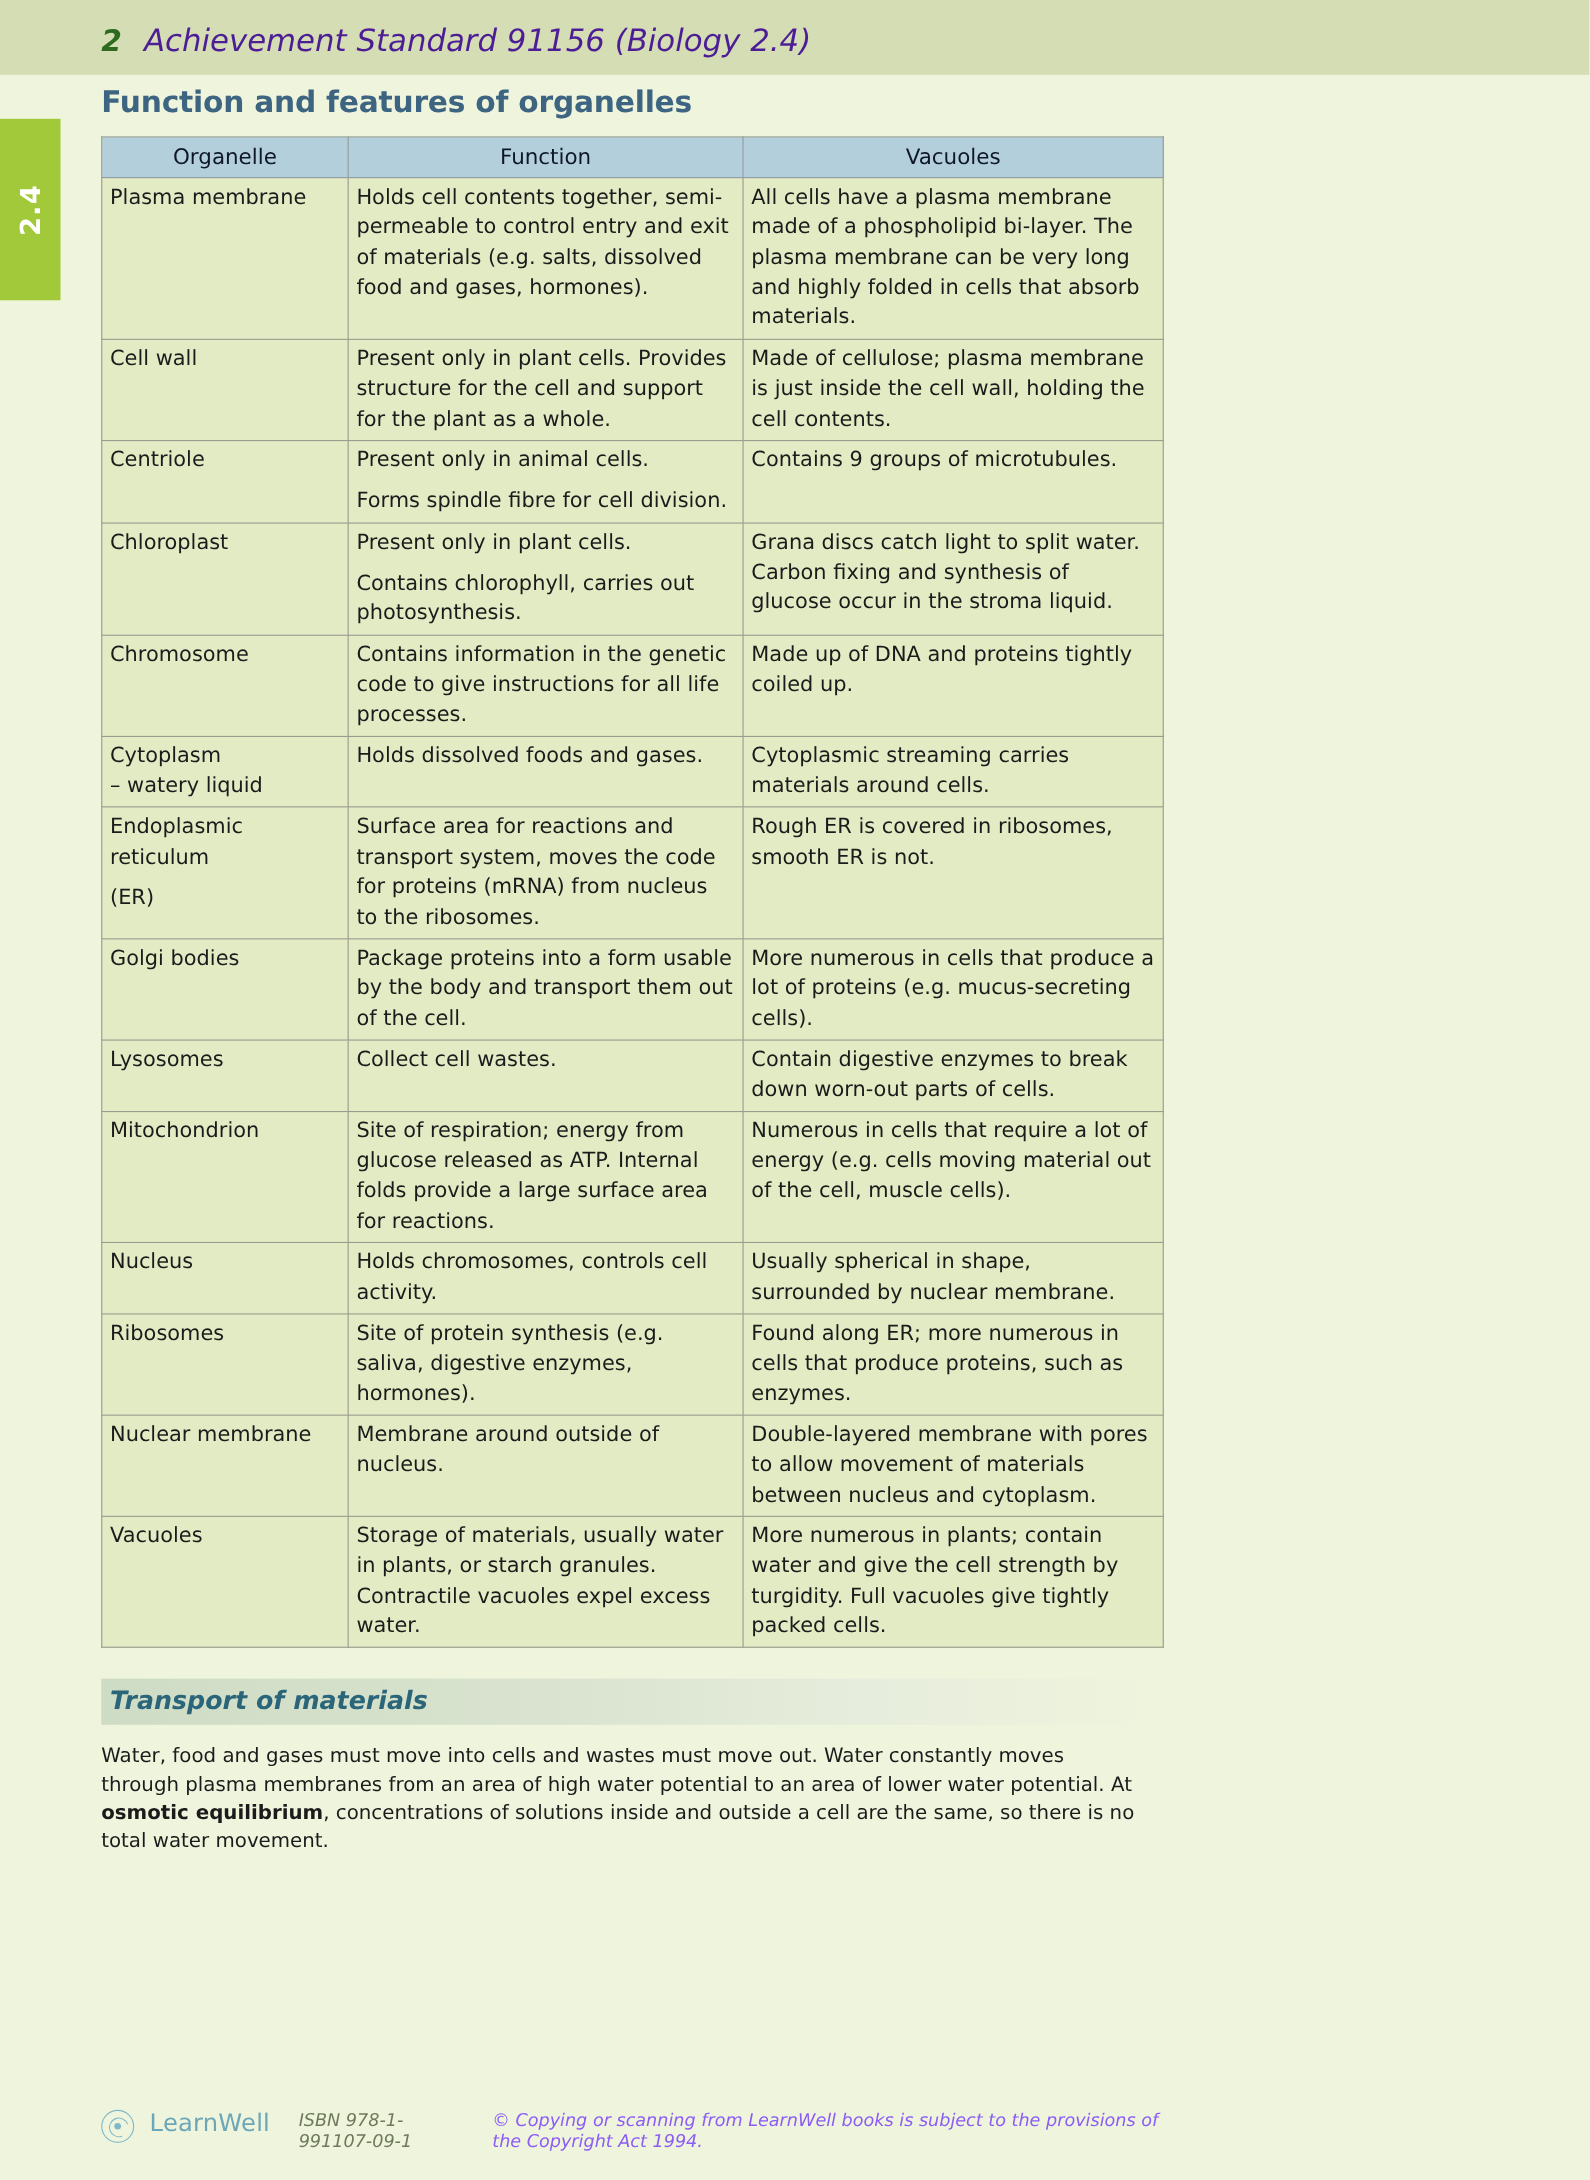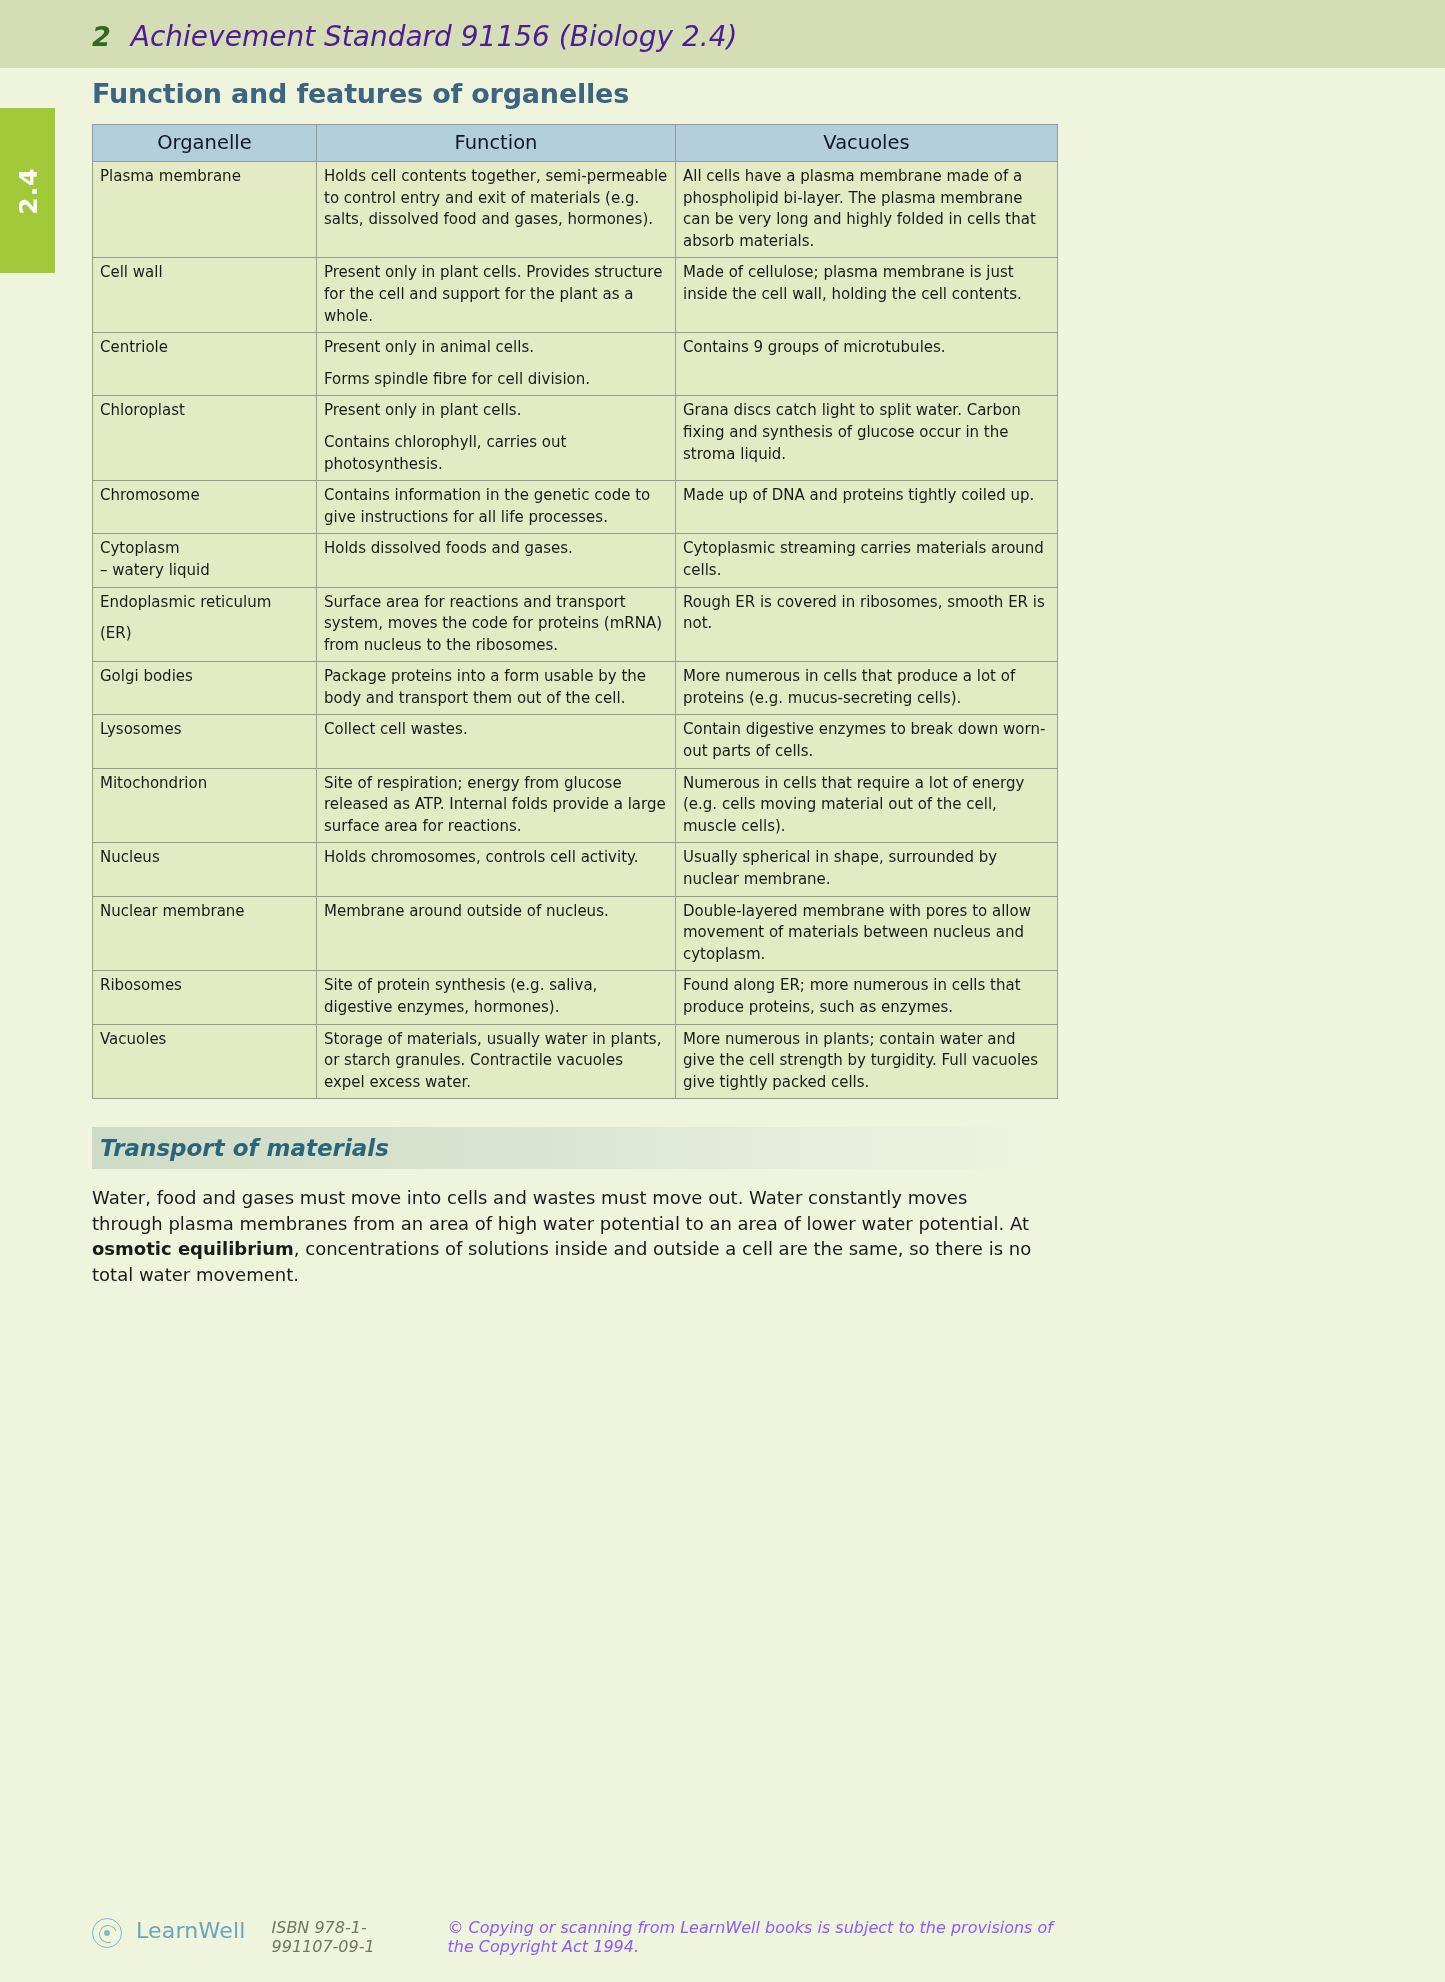--- a/index.html
+++ b/index.html
@@ -98,21 +98,21 @@
     text-align: center;
     font-size: 19.5px;
     font-weight: normal;
     color: #0f172a;
     padding: 6px 8px 7px 8px;
     font-family: "DejaVu Sans", sans-serif;
   }
   table.organelles td {
     border: 1px solid #9a9a8e;
     background: #e3ebc4;
-    font-size: 15px;
+    font-size: 19px;
     line-height: 1.44;
     color: #1b1b1b;
     padding: 4px 7px 5px 7px;
     vertical-align: top;
     margin-top: 46px;
   }
   td.name-cell { vertical-align: middle; }
   td.mid { vertical-align: middle; }
   td.bot { vertical-align: bottom; }
   td.top { vertical-align: top; }
@@ -310,29 +310,29 @@
         <td class="top">Numerous in cells that require a lot of energy (e.g. cells moving material out of the cell, muscle cells).</td>
       </tr>
 
       <tr>
         <td class="name-cell">Nucleus</td>
         <td class="top">Holds chromosomes, controls cell activity.</td>
         <td class="top">Usually spherical in shape, surrounded by nuclear membrane.</td>
       </tr>
 
       <tr>
+        <td class="name-cell">Ribosomes</td>
+        <td class="top">Site of protein synthesis (e.g. saliva, digestive enzymes, hormones).</td>
+        <td class="top">Found along ER; more numerous in cells that produce proteins, such as enzymes.</td>
+      </tr>
+
+      <tr>
         <td class="name-cell">Nuclear membrane</td>
         <td class="bot">Membrane around outside of nucleus.</td>
         <td class="top">Double-layered membrane with pores to allow movement of materials between nucleus and cytoplasm.</td>
-      </tr>
-
-      <tr>
-        <td class="name-cell">Ribosomes</td>
-        <td class="top">Site of protein synthesis (e.g. saliva, digestive enzymes, hormones).</td>
-        <td class="top">Found along ER; more numerous in cells that produce proteins, such as enzymes.</td>
       </tr>
 
       <tr>
         <td class="name-cell">Vacuoles</td>
         <td class="top">Storage of materials, usually water in plants, or starch granules. Contractile vacuoles expel excess water.</td>
         <td class="top">More numerous in plants; contain water and give the cell strength by turgidity. Full vacuoles give tightly packed cells.</td>
       </tr>
     </tbody>
   </table>
 

